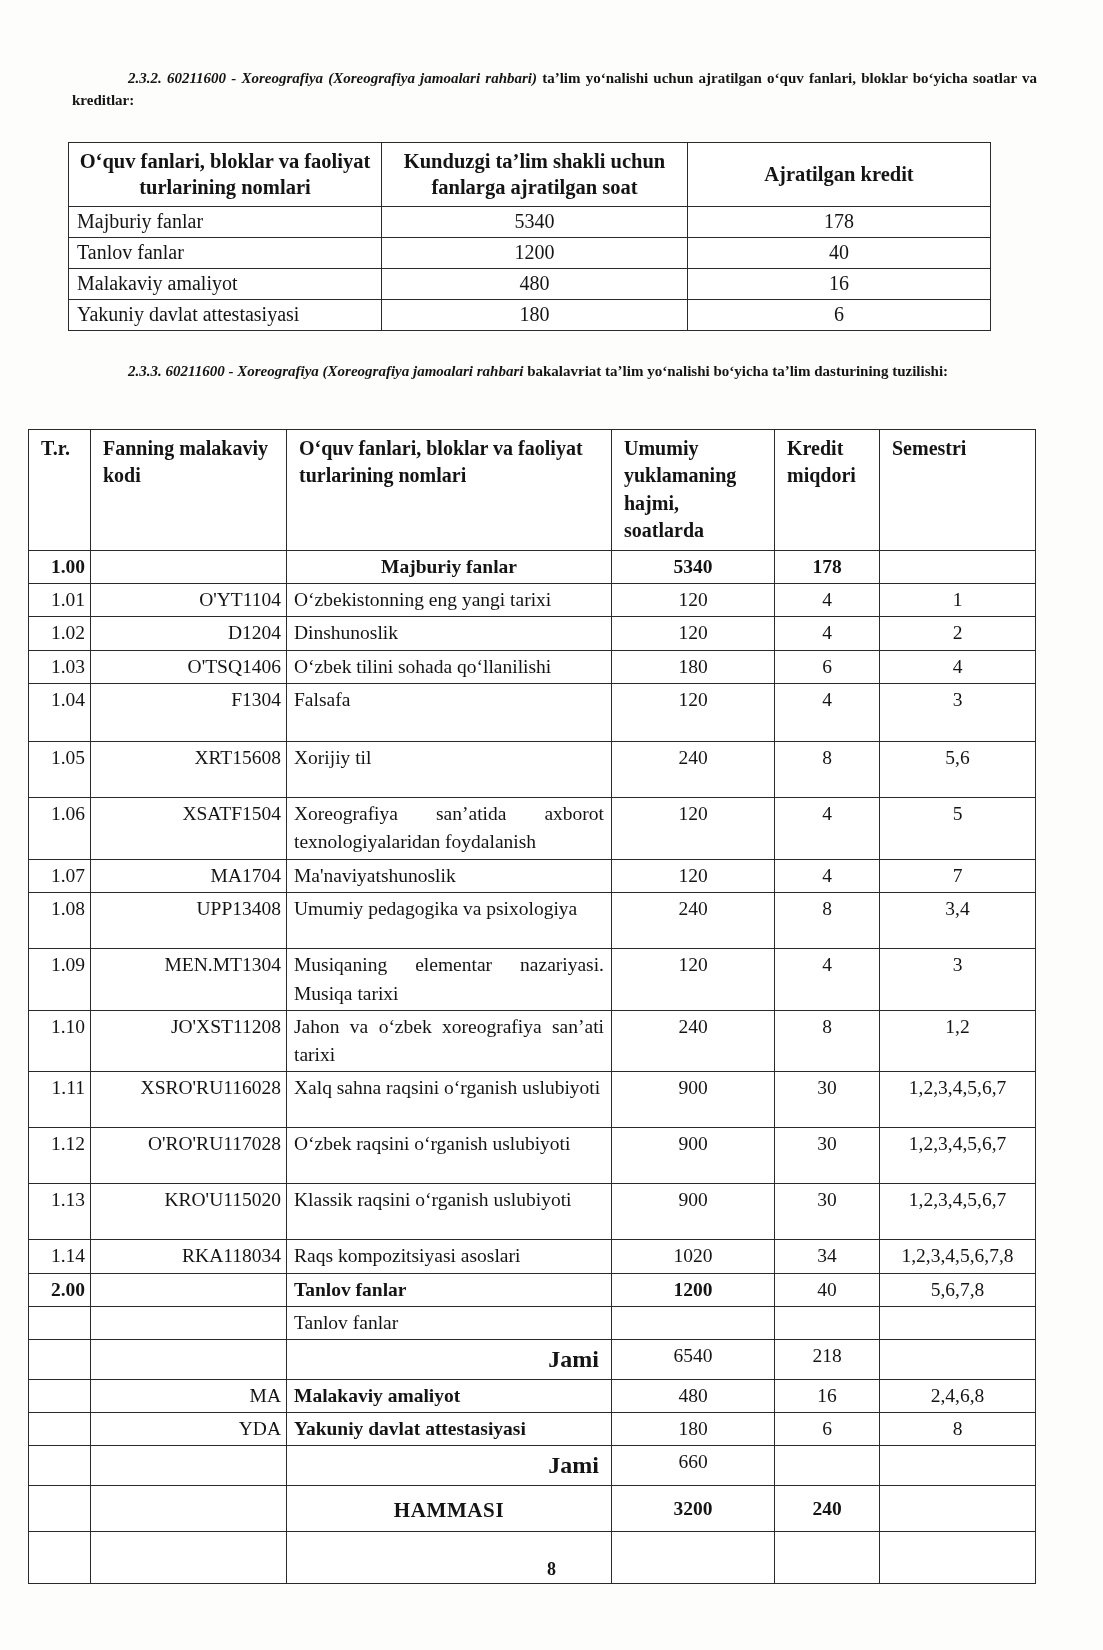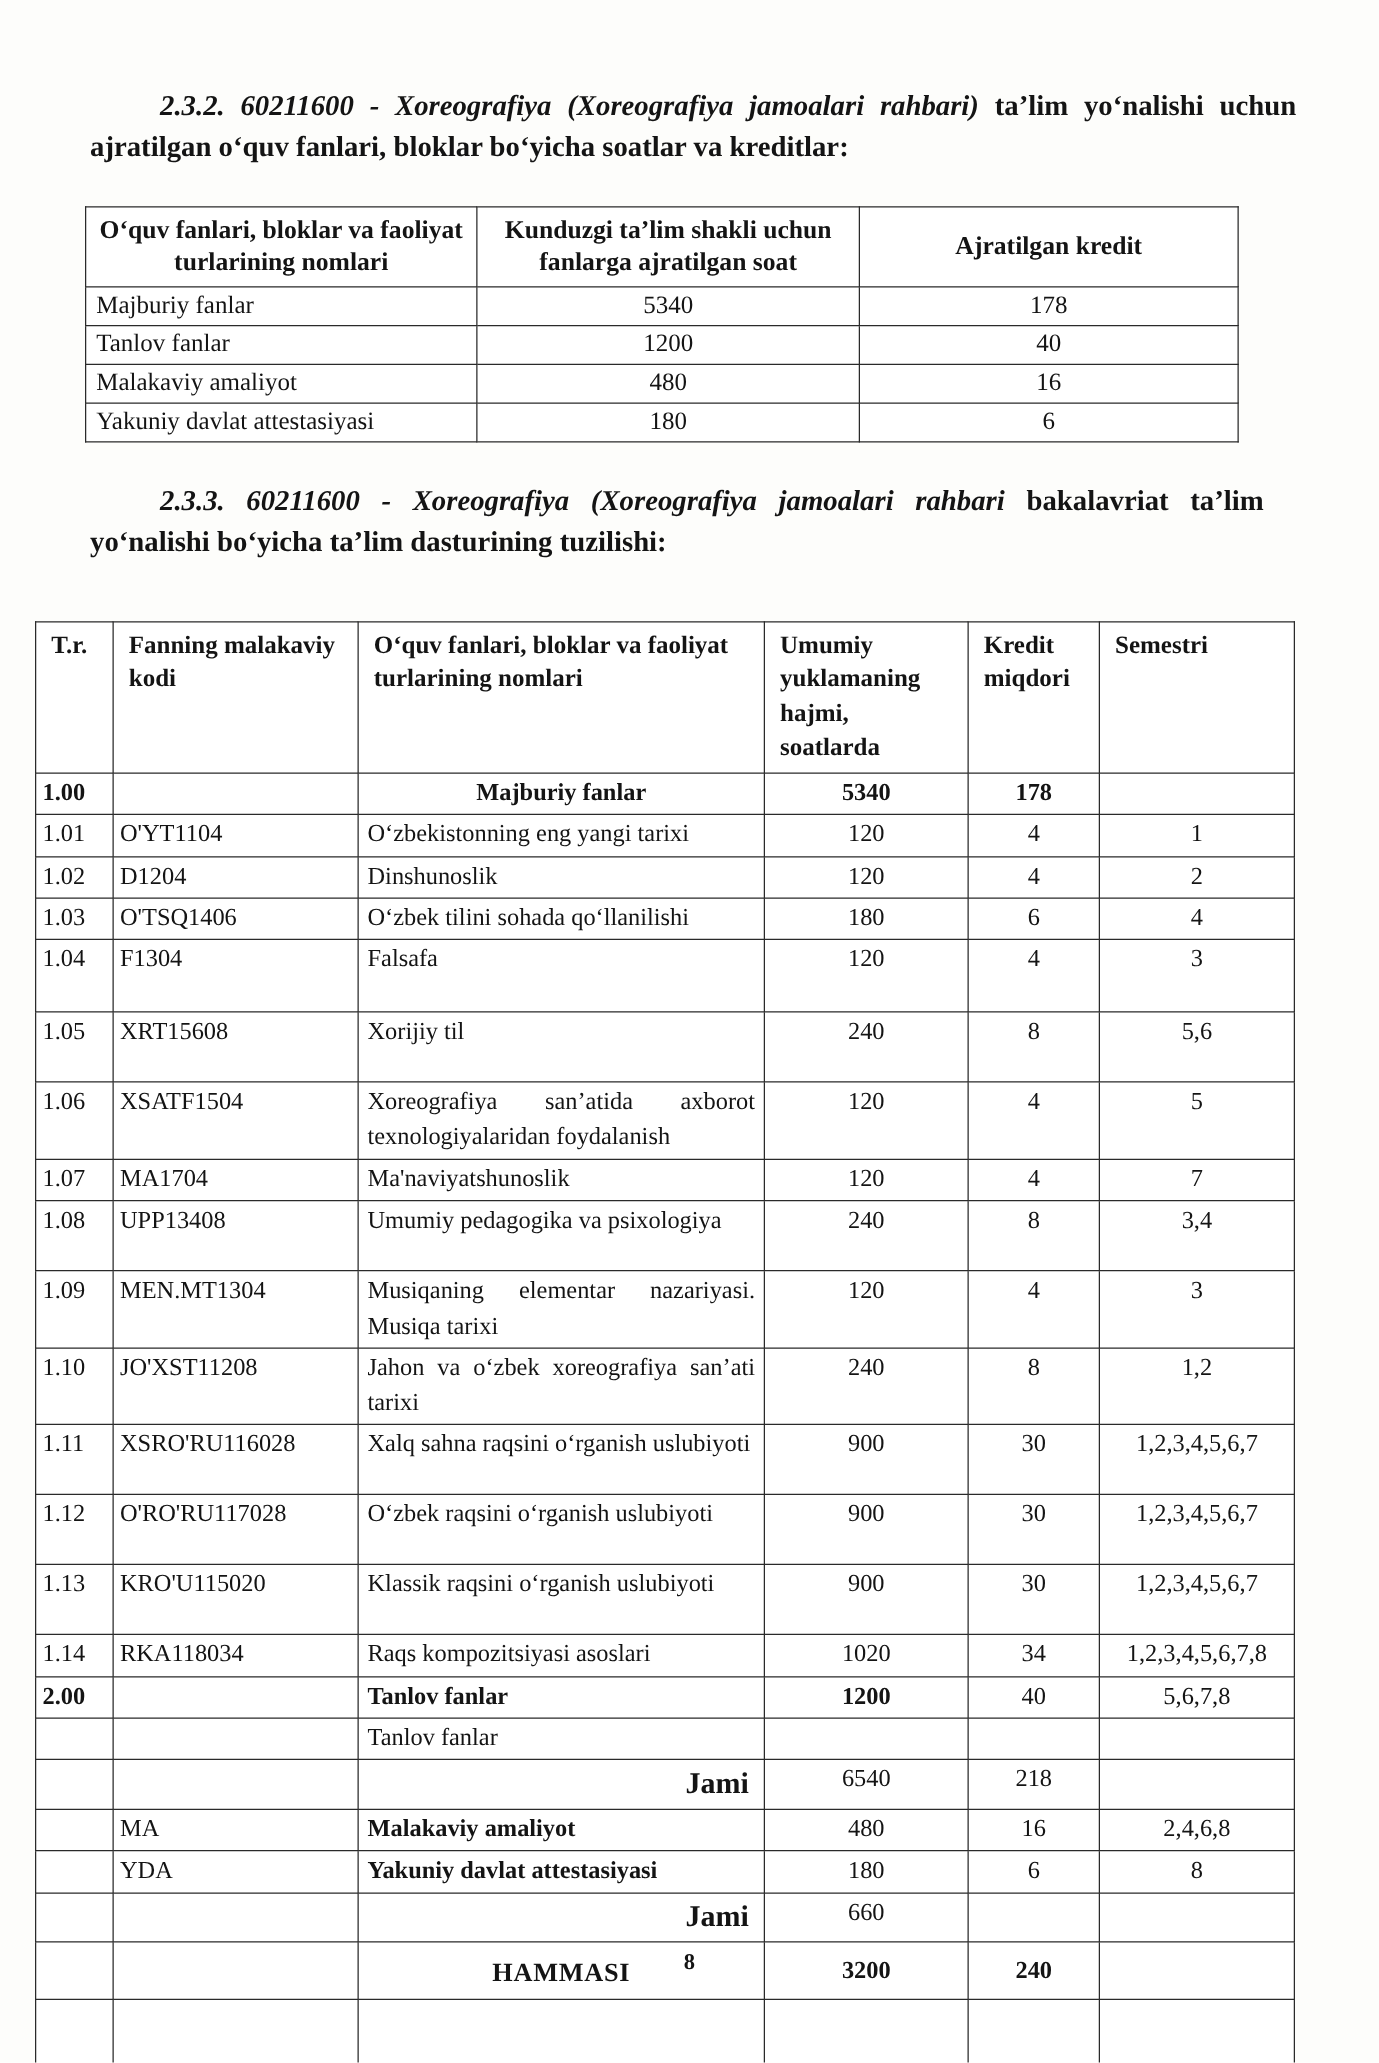--- a/index.html
+++ b/index.html
@@ -2,42 +2,42 @@
 <html><head>
 <meta charset="utf-8">
 <style>
   html,body{margin:0;padding:0}
   body{
     width:1103px;height:1650px;
     background:#fdfdfb;color:#141414;
     font-family:"Liberation Serif","DejaVu Serif",serif;
     position:relative;overflow:hidden;
   }
-  .title{font-weight:bold;font-size:23px;line-height:1.45;text-align:justify;margin:0}
+  .title{font-weight:bold;font-size:15px;line-height:1.45;text-align:justify;margin:0}
   .t-italic{font-style:italic}
   #title1{padding:68px 66px 0 72px;text-indent:56px}
   #title2{padding:30px 92px 0 72px;text-indent:56px}
 
   table{border-collapse:collapse;table-layout:fixed;background:#fff}
   td,th{border:1.6px solid #2a2a2a;overflow:hidden}
 
   
   #summary-table{margin:30px 0 0 68px;width:922px;font-size:20px}
   #summary-table th{font-size:20.5px;text-align:center;vertical-align:middle;padding:5px 6px;line-height:1.3}
   #summary-table td{height:28px;padding:1px 8px;vertical-align:middle}
   .c1-name{text-align:left}
   .c1-num{text-align:center}
 
   
   #curriculum-table{margin:46px 0 0 28px;width:1007px;font-size:19.5px}
   #curriculum-table th{vertical-align:top;padding:5px 12px;font-size:20px;line-height:1.38;text-align:left}
   #curriculum-table th.h-tall{height:104px}
   #curriculum-table td{vertical-align:top;padding:2px 5px;line-height:1.45}
-  .c-tr{text-align:left}
-  .c-code{text-align:left}
+  .c-tr{text-align:right}
+  .c-code{text-align:right}
   .c-name{text-align:left;padding-left:7px !important;padding-right:7px !important}
   .c-hours,.c-credit,.c-sem{text-align:center}
   tr.subject .c-name{text-align:justify}
   tr.section-center .c-tr,
   tr.section-left .c-tr{font-weight:bold}
   tr.section-center .c-name{text-align:center;font-weight:bold}
   tr.section-center .c-hours,tr.section-center .c-credit{font-weight:bold}
   tr.section-left .c-name{font-weight:bold}
   tr.section-left .c-hours{font-weight:bold}
   tr.total .c-name{text-align:right;font-weight:bold;padding-right:12px !important;font-size:24px}

